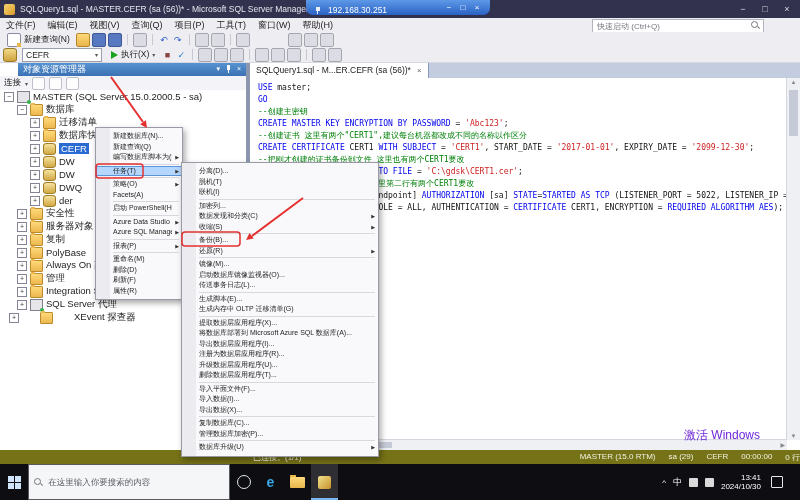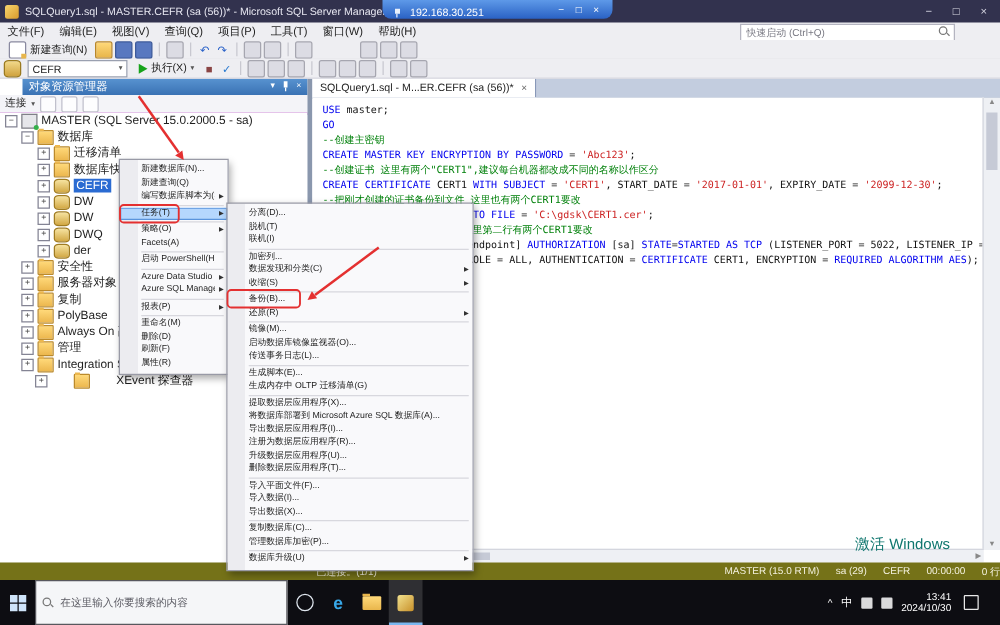--- a/index.html
+++ b/index.html
@@ -91,21 +91,21 @@
 .hscroll{position:absolute;left:0;right:13px;bottom:0;height:10px;background:#eef0f4;border-top:1px solid #d4d6de;}
 .hthumb{position:absolute;left:12px;top:2px;bottom:2px;width:130px;background:#c6cad6;}
 .harr{position:absolute;top:1px;font-size:6px;color:#888;}
 
 
 .statusbar{position:absolute;left:0;top:450px;width:800px;height:14px;background:#757218;color:#f4f2e0;font-size:8px;display:flex;align-items:center;z-index:8;}
 .sb-left{margin-left:253px;}
 .sb-right{margin-left:auto;display:flex;gap:13px;}
 
 
-.watermark{position:absolute;left:684px;top:427px;font-size:12px;color:#0f766e;z-index:9;}
+.watermark{position:absolute;left:684px;top:427px;font-size:12px;color:#6d28d9;z-index:9;}
 
 
 .taskbar{position:absolute;left:0;top:464px;width:800px;height:36px;background:#0d0d12;z-index:40;display:flex;align-items:stretch;color:#fff;}
 .start{width:28px;display:flex;align-items:center;justify-content:center;}
 .start-logo{display:grid;grid-template-columns:6px 6px;grid-template-rows:6px 6px;gap:1px;}
 .start-logo span{background:#cfe4fa;}
 .tb-search{width:190px;background:#f5f6f8;border:1px solid #58585e;display:flex;align-items:center;padding:12px 5px;gap:4px;}
 .tb-search input{border:0;background:transparent;font-size:8.5px;width:100%;color:#333;font-family:inherit;outline:none;}
 .tb-search input::placeholder{color:#5c5c64;}
 .tb-app{width:27px;display:flex;align-items:center;justify-content:center;position:relative;}
@@ -323,21 +323,26 @@
         <div class="trow" style="padding-left: 17px;">
           <span class="texp">+</span>
           <span class="ticon t-folder"></span>
           <span class="tlabel">管理</span>
         </div>
         <div class="trow" style="padding-left: 17px;">
           <span class="texp">+</span>
           <span class="ticon t-folder"></span>
           <span class="tlabel">Integration Services 目录</span>
         </div>
-        <div class="trow" style="padding-left: 28px; gap: 18px;">
+        <div class="trow" style="padding-left: 17px;">
+          <span class="texp">+</span>
+          <span class="ticon t-server"></span>
+          <span class="tlabel">SQL Server 代理</span>
+        </div>
+        <div class="trow" style="padding-left: 9px; gap: 18px;">
           <span class="texp">+</span>
           <span class="ticon t-folder"></span>
           <span class="tlabel">XEvent 探查器</span>
         </div>
       </div>
   </div>
   <div class="splitter"></div>
 
   <div class="editor">
     <div class="tabstrip">

